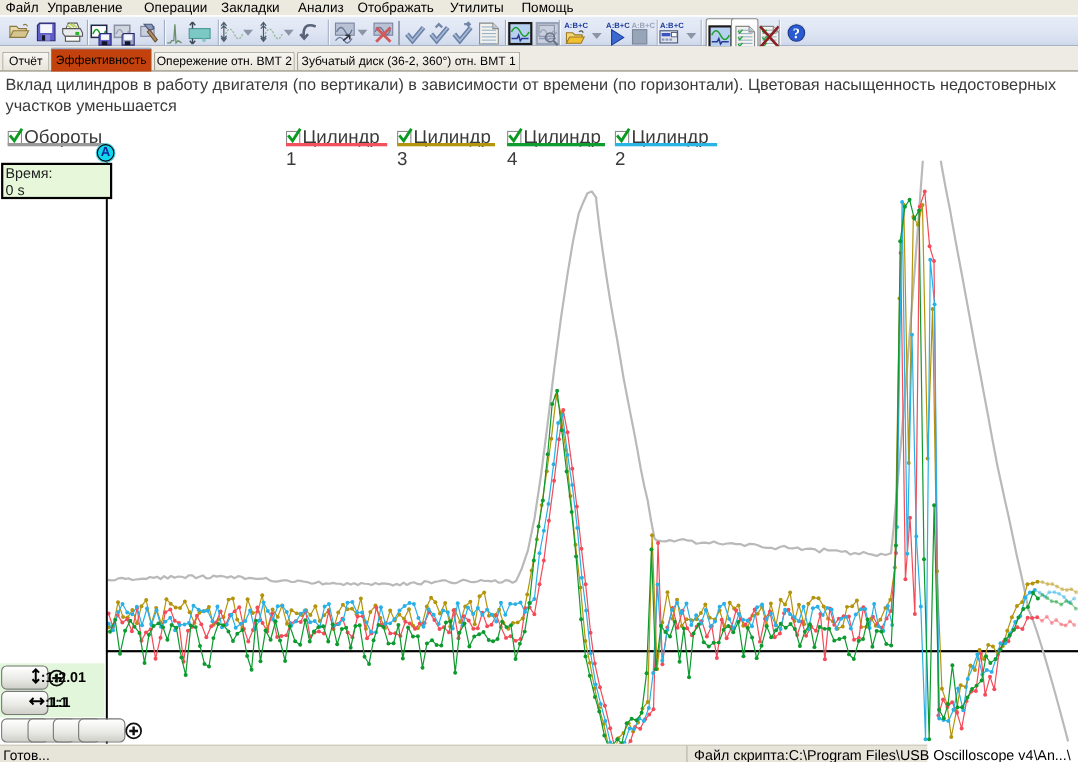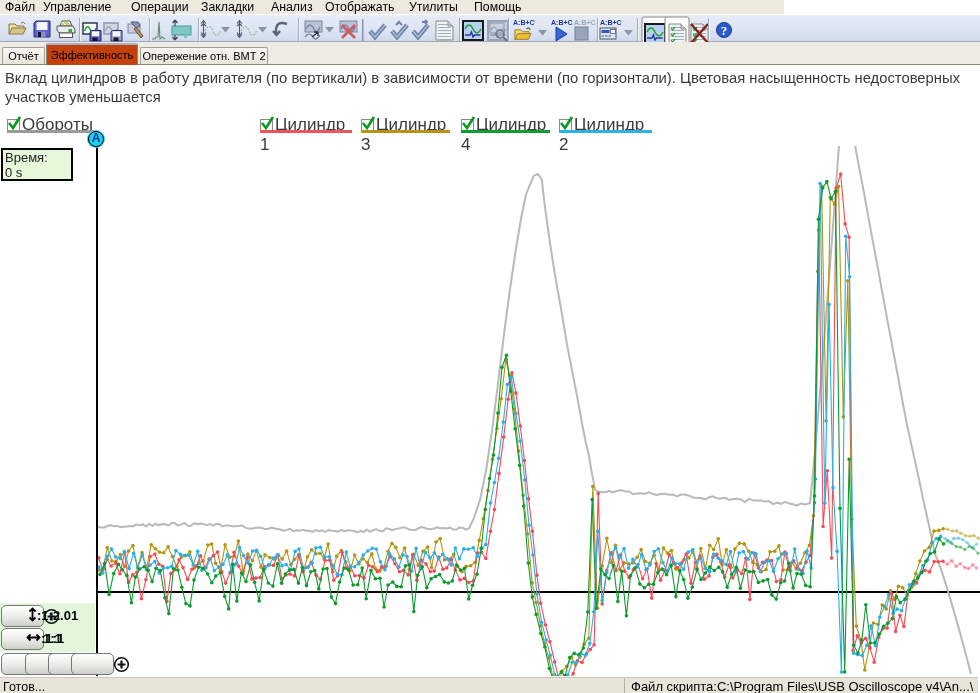--- a/index.html
+++ b/index.html
@@ -1,36 +1,36 @@
 <!DOCTYPE html>
 <html><head><meta charset="utf-8">
 <style>
 * { margin:0; padding:0; box-sizing:border-box; }
 html,body { width:980px; height:693px; overflow:hidden; }
 body { font-family:"Liberation Sans", sans-serif; background:#fff; position:relative; }
-#menubar { position:absolute; left:0; top:0; width:784px; height:14px; background:#eceadf; font-size:12.3px; color:#000; }
+#menubar { position:absolute; left:0; top:0; width:980px; height:14px; background:#eceadf; font-size:12.3px; color:#000; }
 #menubar span { position:absolute; top:0px; }
 #toolbar { position:absolute; left:0; top:14px; width:980px; height:28px;
   background:linear-gradient(#e7ecf6 0%, #dee5f3 55%, #d4ddee 90%, #cdd7ea 100%);
   border-top:1px solid #fff; border-bottom:1px solid #a0aabc; }
 #tabbar { position:absolute; left:0; top:42px; width:980px; height:23px; background:#eeebe4; }
 .tab { position:absolute; top:5px; height:17px; background:linear-gradient(#f8f7f3,#e7e4d9); border:1px solid #a29e92; border-bottom:none; border-radius:2px 2px 0 0; font-size:11px; color:#000; text-align:center; line-height:16px; }
 .tab.active { top:1px; height:22px; background:#c2410c; z-index:3; border:1px solid #8a867a; border-bottom:none; border-top:2px solid #9fb0cc; line-height:20px; }
 #tabline { position:absolute; left:0; top:64px; width:980px; height:1px; background:#8a867a; }
 #desc { position:absolute; left:5px; top:69px; width:974px; font-size:14.8px; line-height:19px; color:#3a3a3a; }
 #legend { position:absolute; left:0; top:115px; width:980px; height:22px; font-size:17px; color:#3a3a3a; }
 .litem { position:absolute; top:0; height:20px; }
 .lbar { position:absolute; left:0; bottom:2px; height:3px; width:100%; }
 .cb { display:inline-block; width:13px; height:13px; background:#fff; border:1px solid #8a8a8a; vertical-align:-2px; margin-right:2px; position:relative; }
 .chk { position:absolute; left:-2px; top:-6px; }
-#timebox { position:absolute; left:1px; top:148px; width:72px; height:33px; background:#e7f8da; border:2px solid #000; font-size:13px; color:#222; padding:0px 2px; line-height:15px; }
+#timebox { position:absolute; left:1px; top:148px; width:101px; height:33px; background:#e7f8da; border:2px solid #000; font-size:13px; color:#222; padding:0px 2px; line-height:15px; }
 #zoombox { position:absolute; left:0px; top:603px; width:95px; height:49px; background:#e2f6dc; }
 .zbtn { position:absolute; width:23px; height:22px; background:linear-gradient(#ffffff,#e8e8e4 60%,#cfcfc8); border:1px solid #777; border-radius:5px; text-align:center; font-size:13px; font-weight:bold; color:#111; line-height:20px;padding-left:41px; }
 .zlabel { position:absolute; font-size:13px; font-weight:bold; color:#000; }
-#statusbar { position:absolute; left:0; top:677px; width:978px; height:16px; background:#e7e4da; border-top:1px solid #cbc7b8; font-size:12.5px; color:#000; }
+#statusbar { position:absolute; left:0; top:677px; width:843px; height:16px; background:#e7e4da; border-top:1px solid #cbc7b8; font-size:12.5px; color:#000; }
 #amarker { position:absolute; left:88px; top:131px; width:16px; height:16px; border-radius:50%; background:#10d6ee; border:1.5px solid #000; z-index:5; text-align:center; font-size:12px; font-weight:bold; color:#102a9a; line-height:13px; box-shadow:0 0 0 1px #50c8dc; }
 </style></head>
 <body>
 <div id="menubar">
  <span style="left:5px">Файл</span>
     <span style="left:43px">Управление</span>
     <span style="left:131px">Операции</span>
     <span style="left:201px">Закладки</span>
     <span style="left:271px">Анализ</span>
     <span style="left:325px">Отображать</span>
@@ -223,20 +223,21 @@
         <circle cx="9" cy="9" r="9" fill="#d8dce4"></circle>
         <circle cx="9" cy="9" r="7.5" fill="#2a5ad0" stroke="#1a3a90"></circle>
         <text x="9" y="13.5" font-size="13" font-weight="bold" fill="#fff" text-anchor="middle" font-family="Liberation Serif">?</text>
       </g>
     </svg>
   </div>
 <div id="tabbar">
  <div class="tab" style="left:2px; width:43px;">Отчёт</div>
  <div class="tab active" style="left:46px; width:92px;">Эффективность</div>
  <div class="tab" style="left:140px; width:128px;">Опережение отн. ВМТ 2</div>
+ <div class="tab" style="left:270px; width:203px;">Зубчатый диск (36-2, 360°) отн. ВМТ 1</div>
 </div>
 <div id="tabline"></div>
 <div id="desc">Вклад цилиндров в работу двигателя (по вертикали) в зависимости от времени (по горизонтали). Цветовая насыщенность недостоверных<br>участков уменьшается</div>
 <div id="legend">
     <span class="litem" style="left:7px;width:88px"><span class="cb"><span class="chk"><svg width="17" height="17">
             <path d="M3 9 L7 14 L14 3" stroke="#0a9a20" stroke-width="2.6" fill="none"></path>
           </svg></span></span>Обороты<span class="lbar" style="background:#9a9a9a"></span></span>
     <span class="litem" style="left:260px;width:92px"><span class="cb"><span class="chk"><svg width="17" height="17">
             <path d="M3 9 L7 14 L14 3" stroke="#0a9a20" stroke-width="2.6" fill="none"></path>
           </svg></span></span>Цилиндр 1<span class="lbar" style="background:#f4515f"></span></span>

